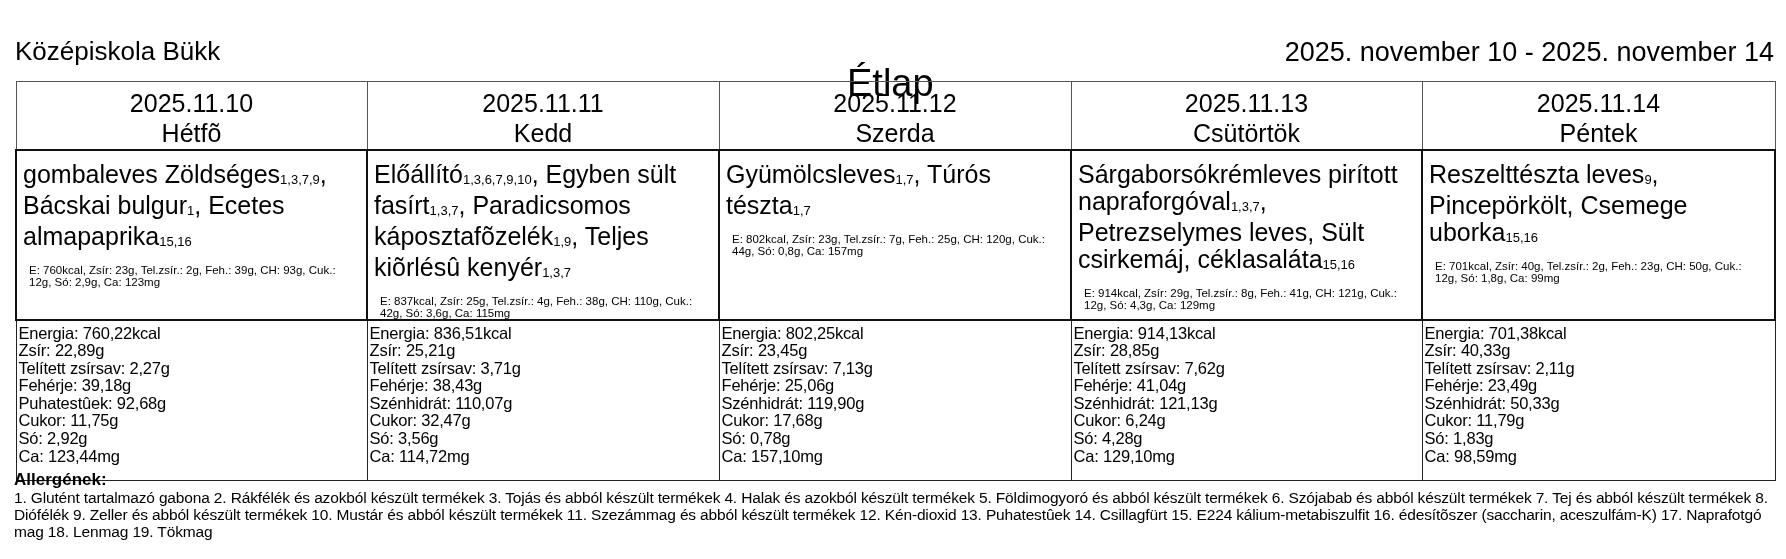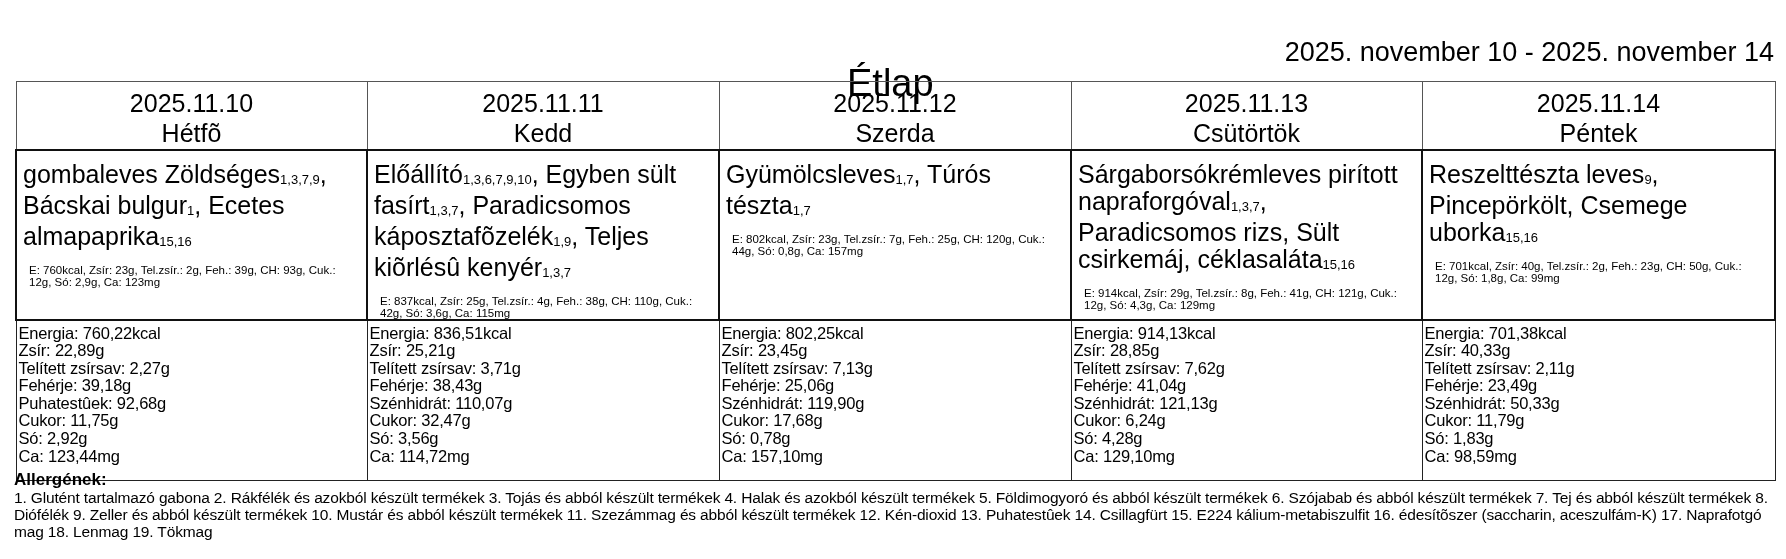--- a/index.html
+++ b/index.html
@@ -105,20 +105,21 @@
       width: 1762px;
       font-size: 15.5px;
       line-height: 17px;
       letter-spacing: -0.15px;
     }
   </style>
 </head>
 <body>
 
 <div class="page">
+  <div class="school">Középiskola Bükk</div>
   <div class="doc-title">Étlap</div>
   <div class="date-range">2025. november 10 - 2025. november 14</div>
 
   <table class="menu">
     <colgroup>
       <col style="width:351px">
         <col style="width:352px">
         <col style="width:352px">
         <col style="width:351px">
         <col style="width:353px">
@@ -168,21 +169,21 @@
         <td>
           <div class="dishes">
             <span>Gyümölcsleves</span><sub>1,7</sub><span>, </span>
             <span>Túrós tészta</span><sub>1,7</sub>
           </div>
           <div class="dish-summary">E: 802kcal, Zsír: 23g, Tel.zsír.: 7g, Feh.: 25g, CH: 120g, Cuk.: 44g, Só: 0,8g, Ca: 157mg</div>
         </td>
         <td>
           <div class="dishes">
             <span>Sárgaborsókrémleves pirított napraforgóval</span><sub>1,3,7</sub><span>, </span>
-            <span>Paradicsomos rizs</span><span>, </span>
+            <span>Petrezselymes leves</span><span>, </span>
             <span>Sült csirkemáj, céklasaláta</span><sub>15,16</sub>
           </div>
           <div class="dish-summary">E: 914kcal, Zsír: 29g, Tel.zsír.: 8g, Feh.: 41g, CH: 121g, Cuk.: 12g, Só: 4,3g, Ca: 129mg</div>
         </td>
         <td>
           <div class="dishes">
             <span>Reszelttészta leves</span><sub>9</sub><span>, </span>
             <span>Pincepörkölt</span><span>, </span>
             <span>Csemege uborka</span><sub>15,16</sub>
           </div>

